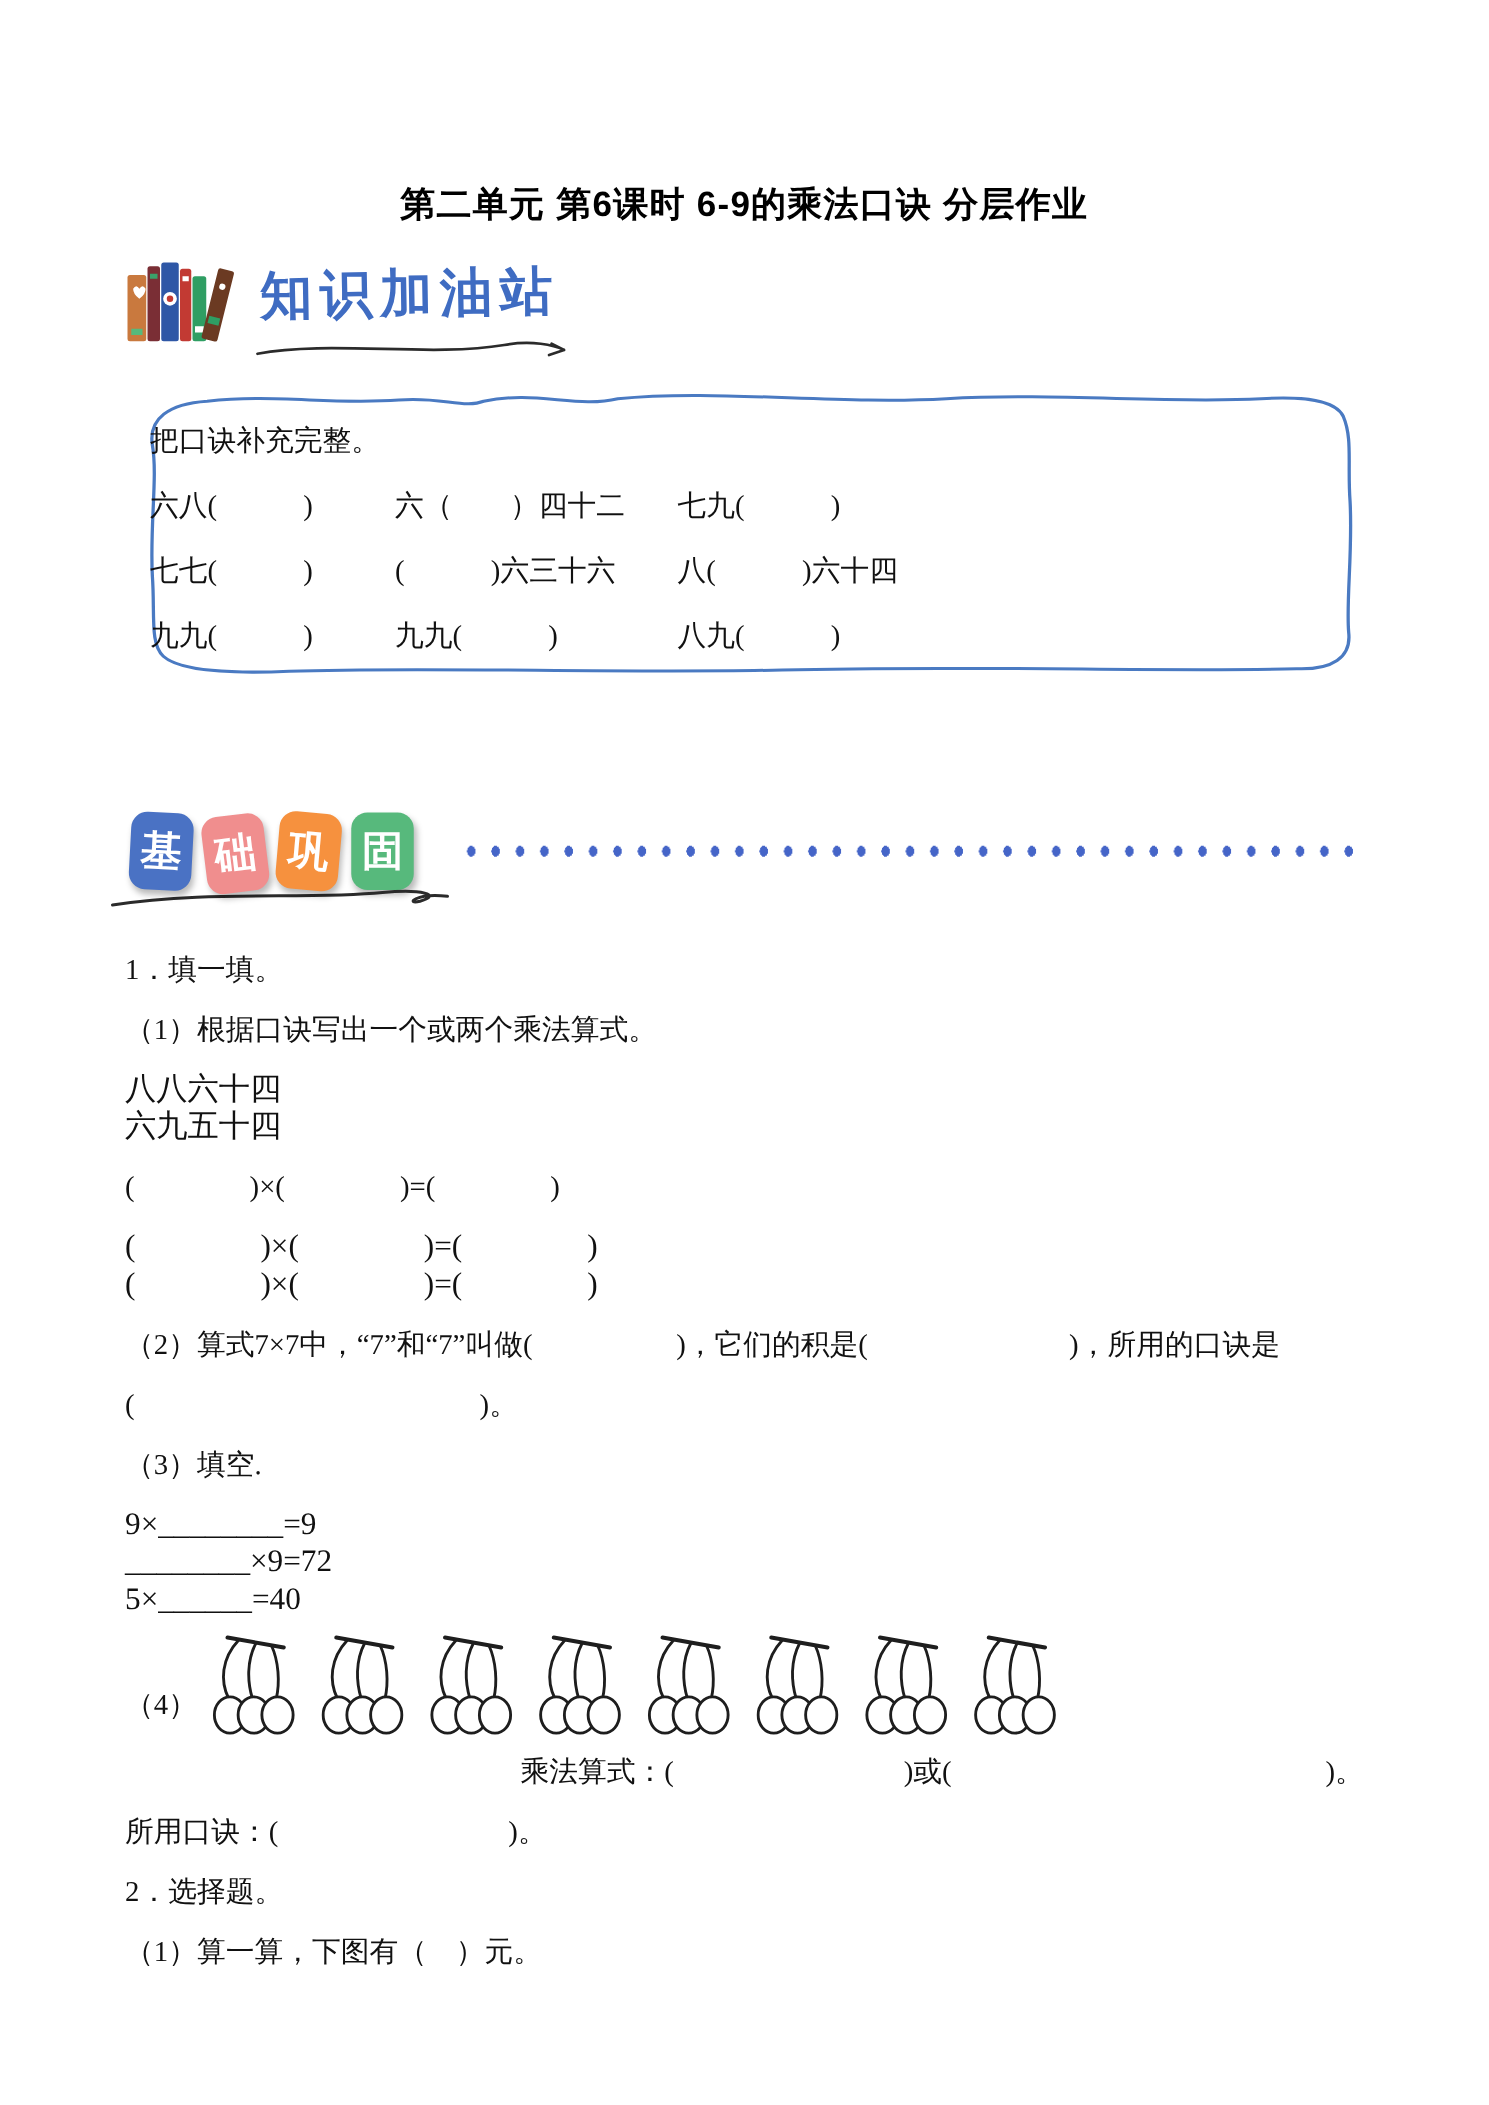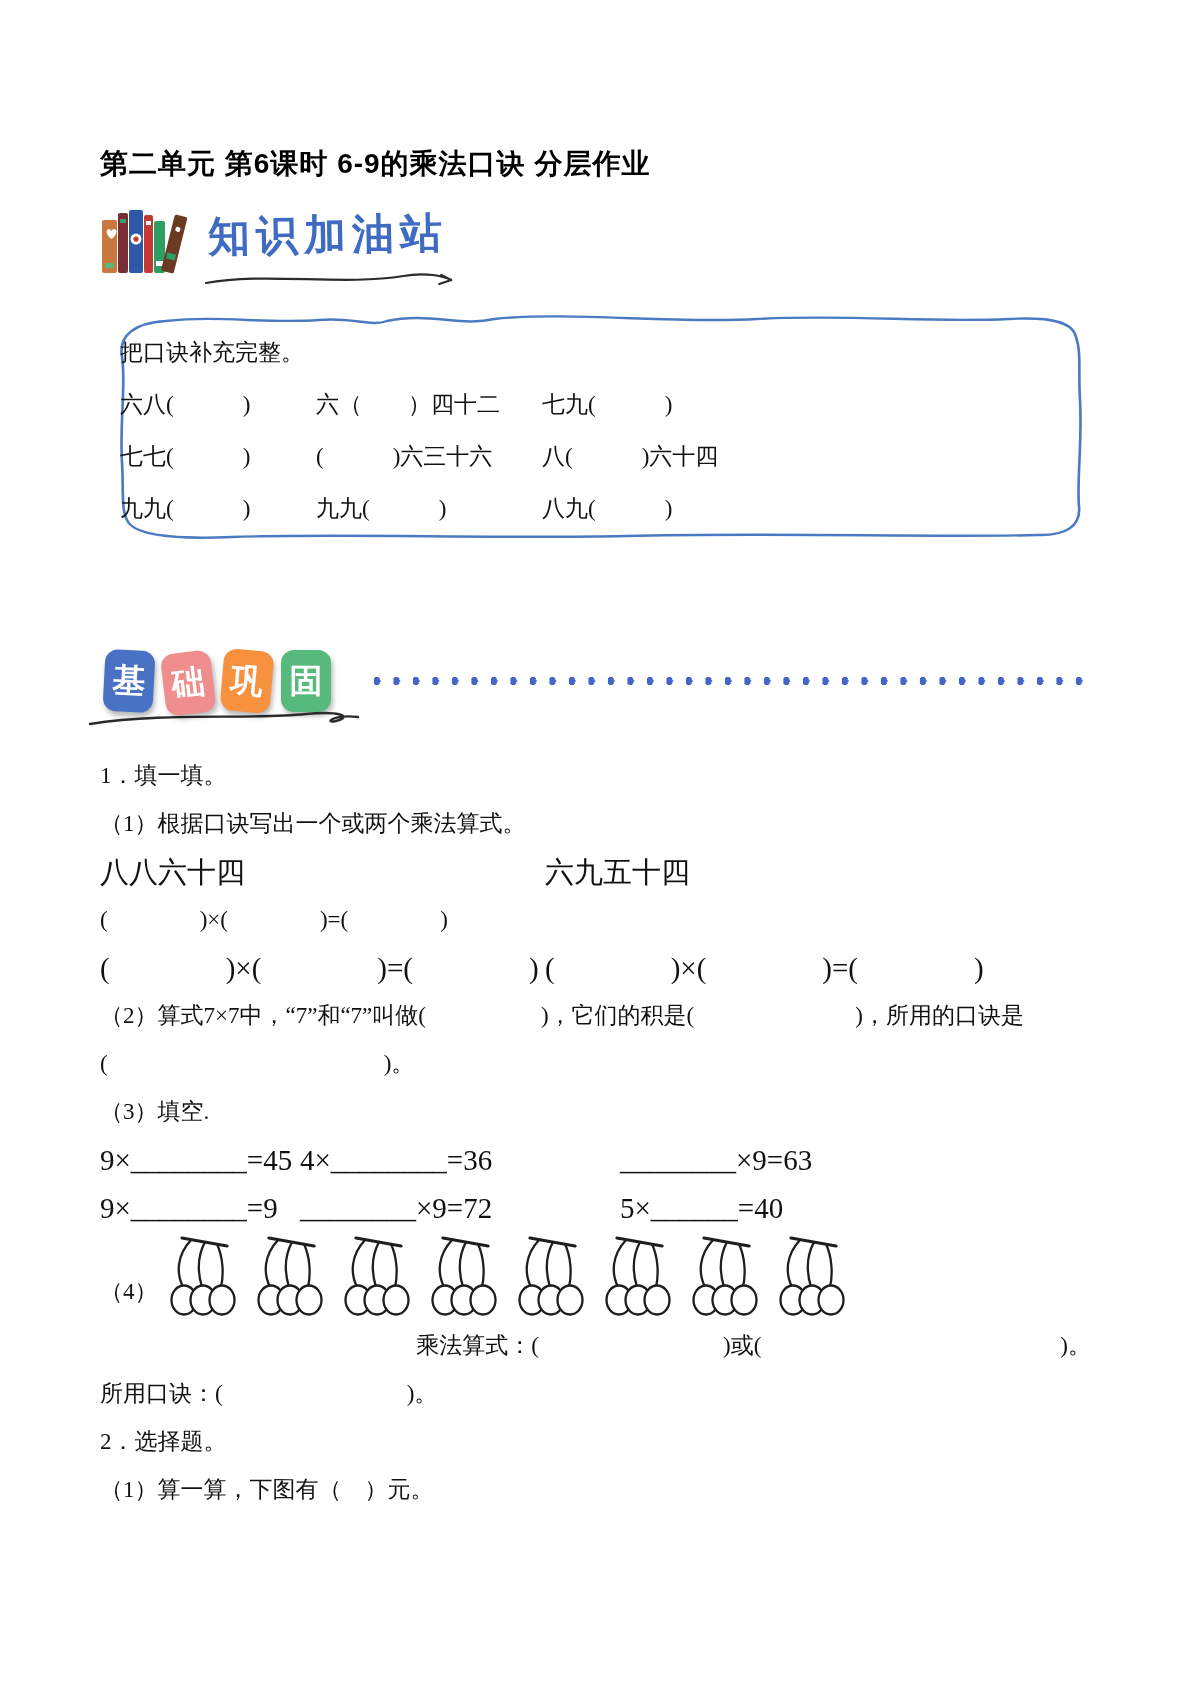--- a/index.html
+++ b/index.html
@@ -6,21 +6,21 @@
     --accent:#3f6cc2;
     --box-border:#4a7ac2;
     --dot:#4565c8;
   }
   html,body{margin:0;padding:0;background:#fff;}
   body{width:1191px;height:1684px;overflow:hidden;
        font-family:"Liberation Serif","DejaVu Serif",serif;color:#111;}
   .page{position:relative;width:1191px;height:1684px;box-sizing:border-box;
         padding:145px 100px 0 100px;}
 
-  .title{margin:0;text-align:left;
+  .title{margin:0;text-align:center;
          font-family:"Liberation Sans","DejaVu Sans",sans-serif;
          font-weight:700;font-size:28px;letter-spacing:1px;color:#000;}
 
   
   .logo-row{display:flex;gap:16px;margin-top:24px;height:74px;}
   .books{flex:0 0 auto;line-height:0;}
   .station-wrap{position:relative;display:inline-block;padding-bottom:10px;}
   .station-text{font-family:"Liberation Sans","DejaVu Sans",sans-serif;
                 font-weight:700;font-size:42px;letter-spacing:6px;
                 color:var(--accent);display:inline-block;transform:rotate(-1deg);}
@@ -47,21 +47,21 @@
   .tile:nth-child(2){transform:rotate(3deg);}
   .tile:nth-child(3){transform:rotate(-7deg) translateY(2px);}
   .tile:nth-child(4){transform:rotate(5deg);}
   .tiles-swoosh{position:absolute;left:-14px;bottom:-22px;width:300px;height:30px;}
   .dots{flex:1;height:12px;margin-left:40px;margin-right:4px;
         background-image:radial-gradient(3.4px 4.4px at 6px 6px,var(--dot) 96%,rgba(69,101,200,0) 100%);
         background-size:19.5px 12px;background-repeat:repeat-x;}
 
   
   .p{margin:18px 0 0 0;font-size:23px;line-height:30px;white-space:pre-wrap;}
-  .cols{display:flex;margin-top:18px;font-size:29px;line-height:30px;white-space:pre;}
+  .cols{display:flex;margin-top:18px;font-size:25px;line-height:30px;white-space:pre;flex-direction:column;}
   .col445{width:445px;flex:0 0 auto;}
   .col200{width:200px;flex:0 0 auto;}
   .col320{width:320px;flex:0 0 auto;}
 
   
   .cherry-line{display:flex;align-items:flex-end;margin-top:6px;}
   .cherry-label{font-size:23px;line-height:30px;padding-bottom:10px;flex:0 0 auto;}
   .bunches{display:flex;gap:21px;margin-left:12px;}
   .bunch{display:block;}
 </style>
@@ -158,25 +158,20 @@
     <span class="col445">(　　　　)×(　　　　)=(　　　　)</span>
     <span>(　　　　)×(　　　　)=(　　　　)</span>
   </div>
 
   <p class="p">（2）算式7×7中，“7”和“7”叫做(　　　　　)，它们的积是(　　　　　　　)，所用的口诀是</p>
   <p class="p">(　　　　　　　　　　　　)。</p>
 
   <p class="p">（3）填空.</p>
 
   <div class="cols">
-    <span class="col200">9×________=45</span>
-    <span class="col320">4×________=36</span>
-    <span>________×9=63</span>
-  </div>
-  <div class="cols">
     <span class="col200">9×________=9</span>
     <span class="col320">________×9=72</span>
     <span>5×______=40</span>
   </div>
 
   <div class="cherry-line">
     <span class="cherry-label">（4）</span>
     <div class="bunches">
   <svg class="bunch" width="66" height="88" viewBox="0 0 66 88" aria-hidden="true">
     <path d="M12 9 L57 17" stroke="#1e1e1e" stroke-width="3.2" fill="none" stroke-linecap="round"></path>

